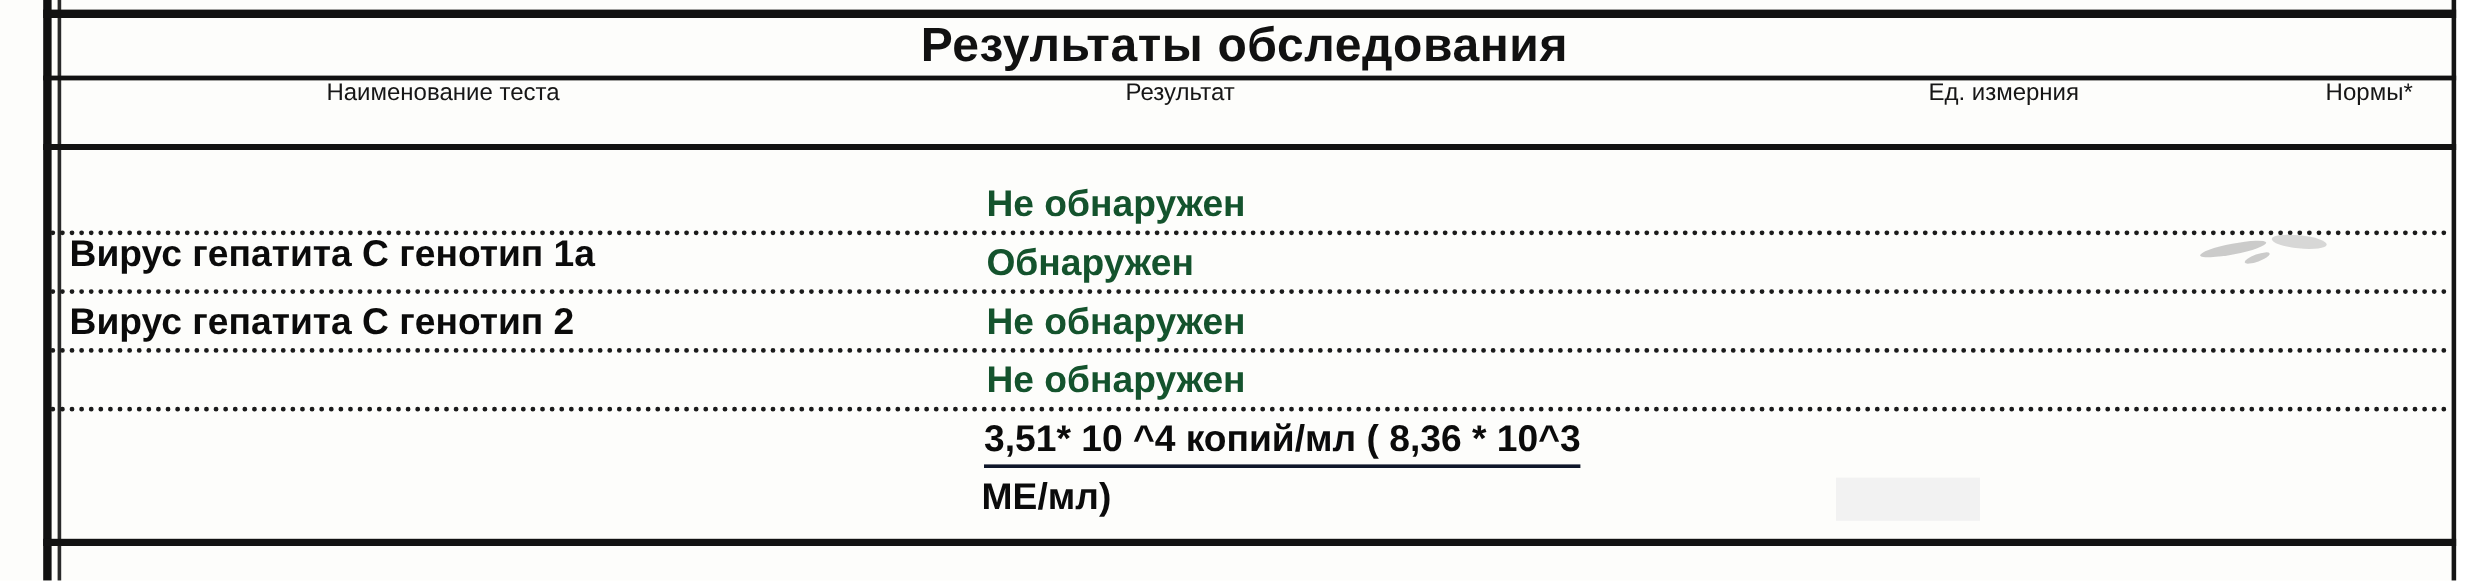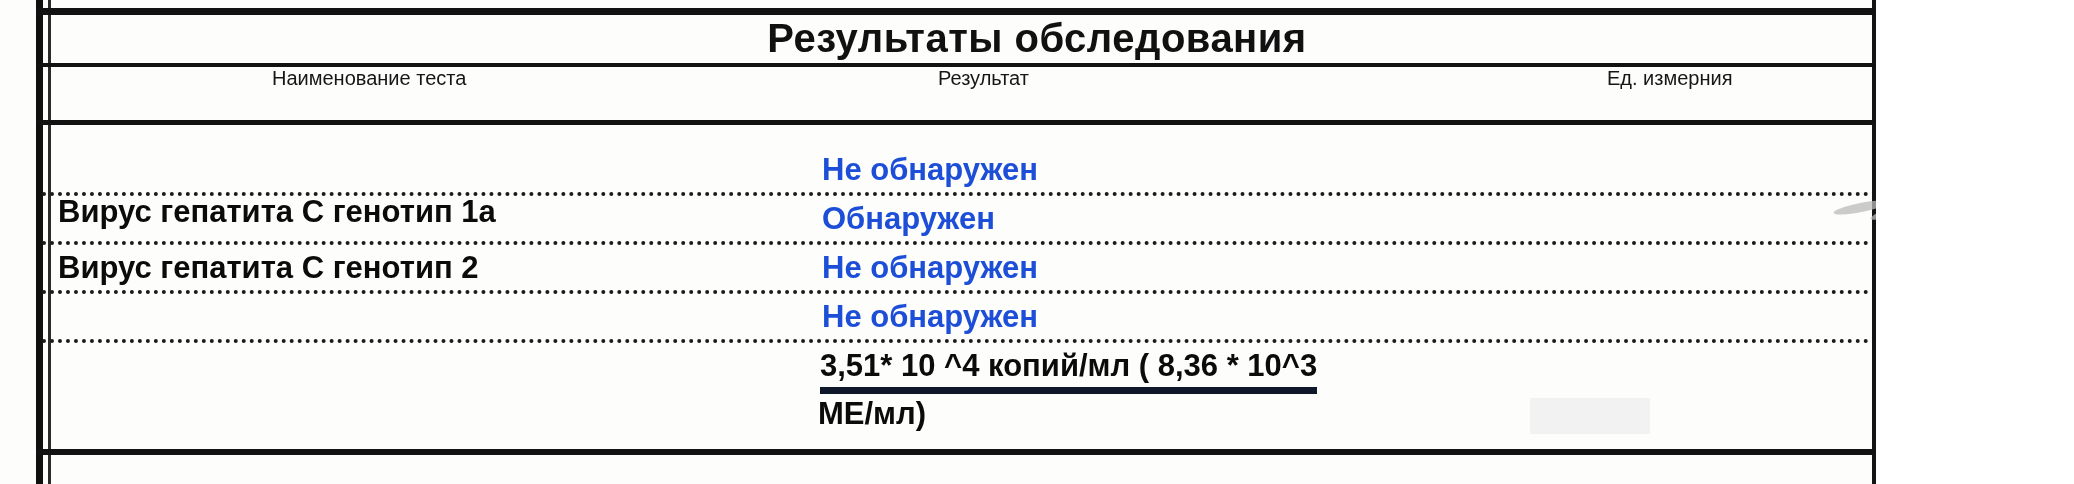--- a/index.html
+++ b/index.html
@@ -6,21 +6,21 @@
     margin: 0;
     padding: 0;
     background: #ffffff;
   }
   body {
     font-family: "Liberation Sans", sans-serif;
     color: #0c0c0c;
   }
   #page {
     position: relative;
-    width: 1876px;
+    width: 2047px;
     height: 484px;
     background: #fdfdfb;
     overflow: hidden;
   }
 
   
   .left-rule {
     position: absolute;
     left: 36px;
     top: 0px;
@@ -98,31 +98,31 @@
     font-size: 31px;
     font-weight: 700;
     color: #0b0b0b;
     white-space: nowrap;
   }
   .row-result {
     position: absolute;
     left: 822px;
     font-size: 31px;
     font-weight: 700;
-    color: #1d4ed8;
+    color: #14532d;
     white-space: nowrap;
   }
   .quant-value {
     position: absolute;
     left: 820px;
     font-size: 31px;
     font-weight: 700;
     color: #0b0b0b;
     white-space: nowrap;
-    border-bottom: 7px solid #0f172a;
+    border-bottom: 3px solid #0f172a;
     padding-bottom: 3px;
   }
   .quant-unit {
     text-underline-offset: 4px;
   }
 
   
   .smudge {
     position: absolute;
     background: #b9b9b9;

